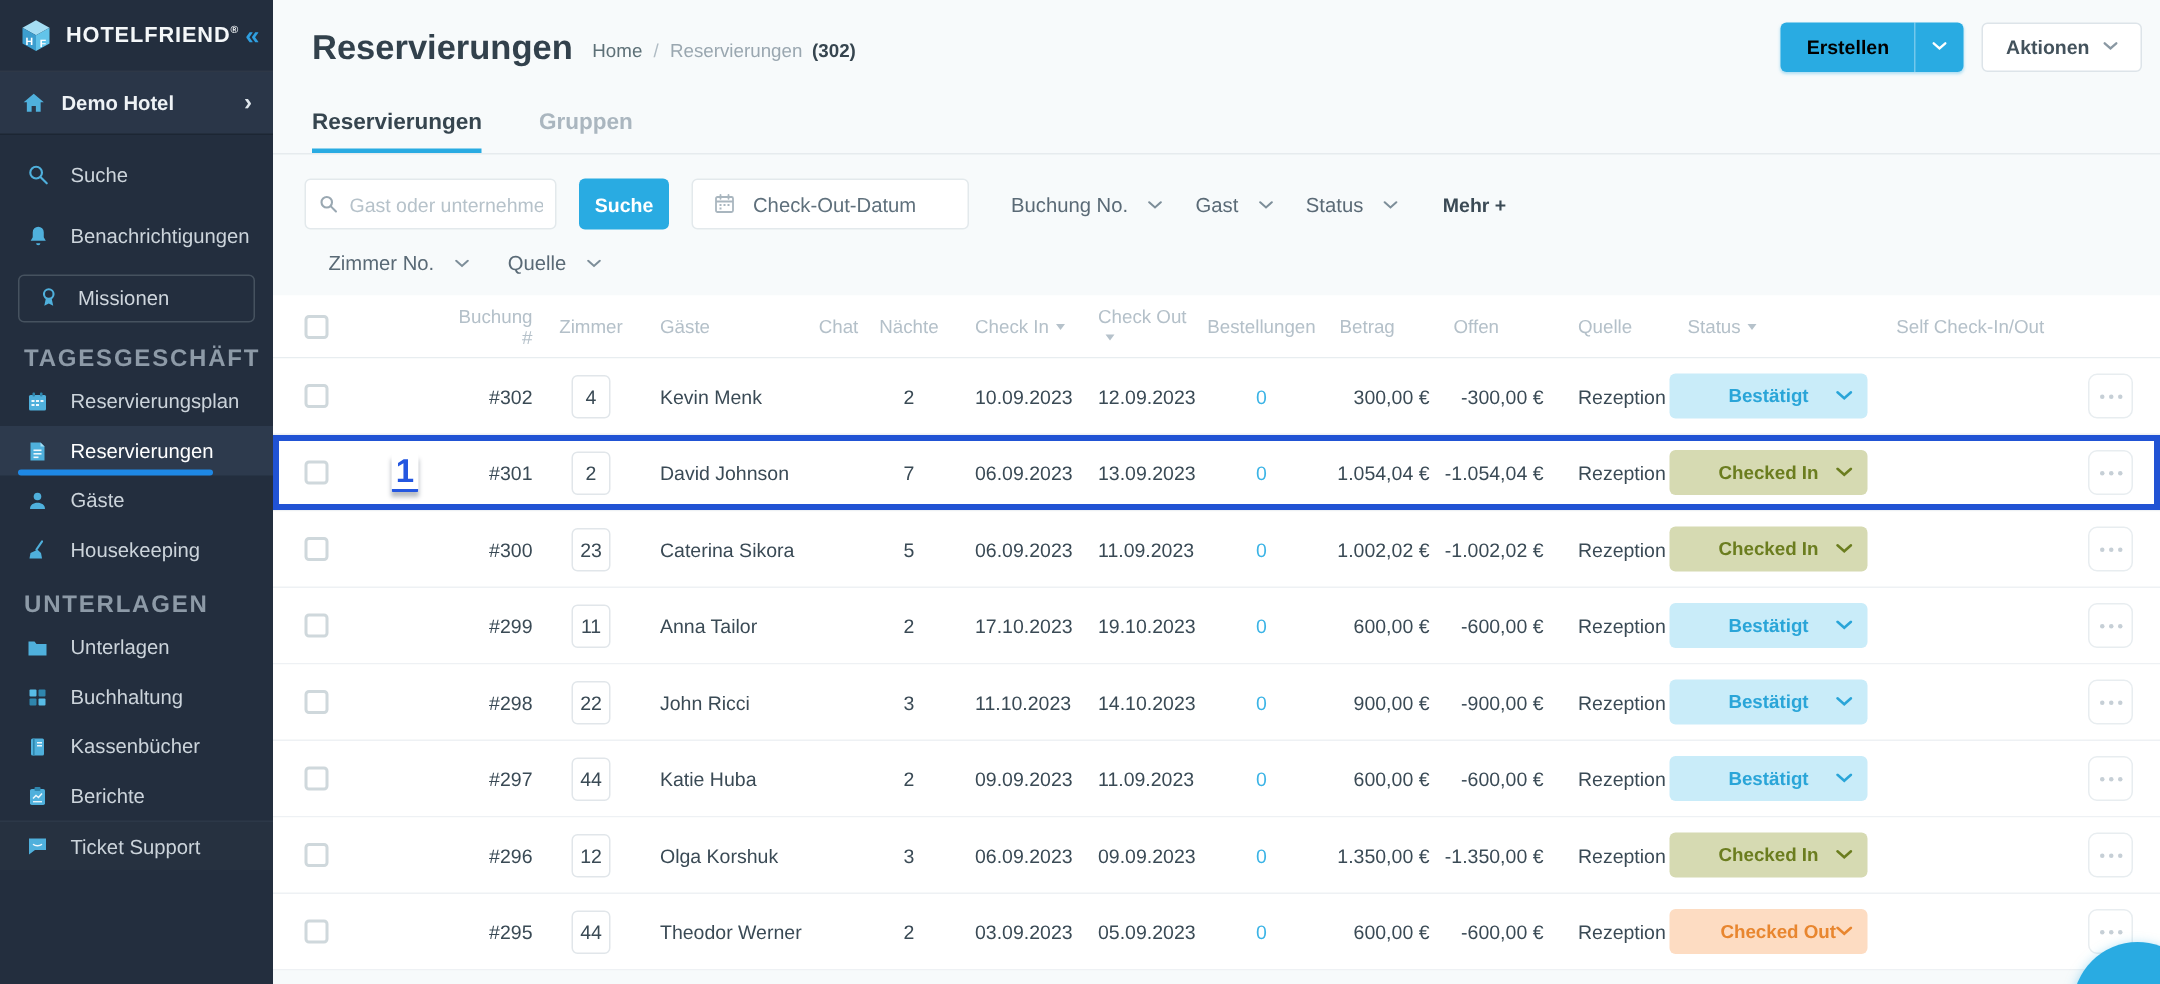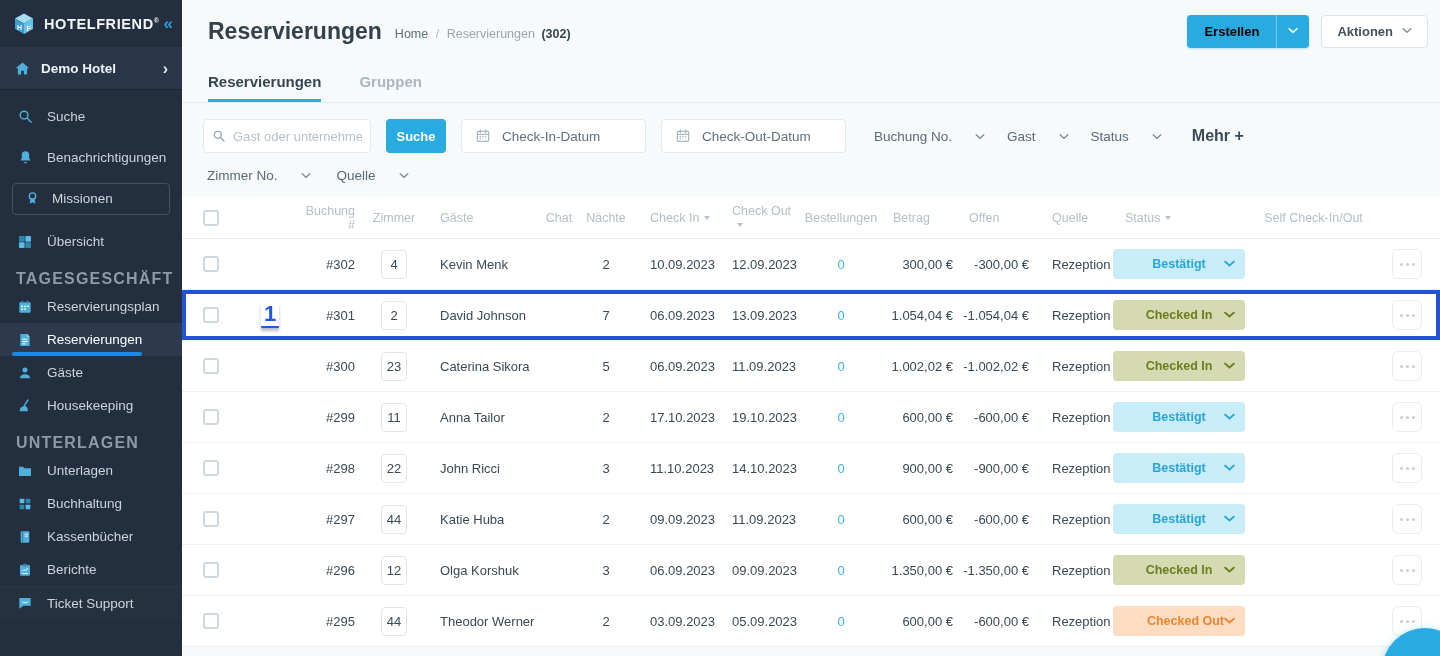--- a/index.html
+++ b/index.html
@@ -52,26 +52,26 @@
 
   .filters { padding:16px 12px 14px 21px; }
   .frow { display:flex; align-items:center; }
   .frow2 { margin-top:15px; }
   .search-box { width:168px; height:34px; background:#fff; border:1px solid #e3e9ec; border-radius:4px; display:flex; align-items:center; padding:0 8px; }
   .search-box input { border:none; outline:none; width:100%; font-size:13px; color:#43525c; font-family:"Liberation Sans",sans-serif; }
   .search-box input::placeholder { color:#b6c2ca; }
   .search-box .mag { margin-right:7px; display:flex; }
   .btn-suche { width:60px; height:34px; margin-left:15px; background:#29abe2; border-radius:4px; color:#fff; font-size:13px; font-weight:700; display:flex; align-items:center; justify-content:center; cursor:pointer; }
   .date-input { width:185px; height:34px; margin-left:15px; background:#fff; border:1px solid #e3e9ec; border-radius:4px; display:flex; align-items:center; padding:0 13px; gap:11px; font-size:13.5px; color:#5f707c; cursor:pointer; }
-  .dd { display:flex; align-items:center; gap:23px; font-size:13.5px; color:#5a6a76; cursor:pointer; }
+  .dd { display:flex; align-items:center; gap:13px; font-size:13.5px; color:#5a6a76; cursor:pointer; }
   .dd .car { color:#7d8e99; display:flex; align-items:center; margin-top:1px; }
   .dd.first { margin-left:28px; }
   .dd + .dd { margin-left:22px; }
-  .more-link { margin-left:30px; font-size:16px; font-weight:700; color:#3b4a55; cursor:pointer; }
-  .frow2 .dd.first { margin-left:4px; }
+  .more-link { margin-left:30px; font-size:13px; font-weight:700; color:#3b4a55; cursor:pointer; }
+  .frow2 .dd.first { margin-left:16px; }
   .frow2 .dd + .dd { margin-left:26px; }
 
   
   .table { background:#fff; }
   .thead, .trow { display:grid; grid-template-columns:38px 58px 64px 62px 112px 44px 50px 84px 86px 80px 76px 76px 78px 136px 133px 46px; align-items:center; padding:0 12px 0 21px; }
   .thead { height:42px; border-bottom:1px solid #e8edf0; font-size:12.5px; color:#b4c0c9; background:#fff; }
   .trow { height:51px; border-bottom:1px solid #eef1f4; font-size:13px; color:#3a4a55; background:#fff; }
   .trow.hl { box-shadow:inset 0 0 0 4px #2153d4; }
   .checkbox { width:16px; height:16px; border:2px solid #cfd8dc; border-radius:3px; background:#fff; cursor:pointer; }
   .c-booking { text-align:right; padding-right:8px; }
@@ -152,31 +152,20 @@
         <div class="mission-box">
           <span class="ic">
             <svg width="17" height="17" viewBox="0 0 24 24">
                 <circle cx="12" cy="8.5" r="4.5" fill="none" stroke="#4fb0dc" stroke-width="2"></circle>
                 <path d="M9.3 12.5L7.8 19.5l4.2-2.2 4.2 2.2-1.5-7" fill="#4fb0dc"></path>
               </svg>
           </span>
           <span>Missionen</span>
         </div>
       </div>
-      <div class="nav-item compact" style="margin-top:6px;">
-        <span class="ic">
-          <svg width="16" height="16" viewBox="0 0 24 24">
-              <rect x="3" y="3" width="8.5" height="8.5" rx="1" fill="#2f86ad"></rect>
-              <rect x="12.5" y="3" width="8.5" height="8.5" rx="1" fill="#58bce6"></rect>
-              <rect x="3" y="12.5" width="8.5" height="8.5" rx="1" fill="#58bce6"></rect>
-              <rect x="12.5" y="12.5" width="8.5" height="8.5" rx="1" fill="#2f86ad"></rect>
-            </svg>
-        </span>
-        <span>Übersicht</span>
-      </div>
 
       <div class="section-label">TAGESGESCHÄFT</div>
 
       <div class="nav-item compact">
         <span class="ic">
           <svg width="16" height="16" viewBox="0 0 24 24">
               <rect x="3.5" y="5" width="17" height="15.5" rx="1.5" fill="#4fb0dc"></rect>
               <rect x="7" y="2.5" width="2.5" height="4" rx="1" fill="#2f86ad"></rect>
               <rect x="14.5" y="2.5" width="2.5" height="4" rx="1" fill="#2f86ad"></rect>
               <rect x="6" y="10" width="3" height="2" fill="#fff" opacity="0.9"></rect>
@@ -326,34 +315,20 @@
             <svg width="16" height="16" viewBox="0 0 24 24" fill="none" stroke="#a9b6bf" stroke-width="1.8">
                 <rect x="3.5" y="5" width="17" height="15" rx="1.5"></rect>
                 <path d="M3.5 9.5h17"></path>
                 <path d="M8 2.8v4M16 2.8v4" stroke-linecap="round"></path>
                 <rect x="7" y="12" width="2" height="2" fill="#a9b6bf" stroke="none"></rect>
                 <rect x="11" y="12" width="2" height="2" fill="#a9b6bf" stroke="none"></rect>
                 <rect x="15" y="12" width="2" height="2" fill="#a9b6bf" stroke="none"></rect>
                 <rect x="7" y="15.5" width="2" height="2" fill="#a9b6bf" stroke="none"></rect>
               </svg>
           </span>
-          <span>Check-In-Datum</span>
-        </div>
-        <div class="date-input">
-          <span style="display:flex;">
-            <svg width="16" height="16" viewBox="0 0 24 24" fill="none" stroke="#a9b6bf" stroke-width="1.8">
-                <rect x="3.5" y="5" width="17" height="15" rx="1.5"></rect>
-                <path d="M3.5 9.5h17"></path>
-                <path d="M8 2.8v4M16 2.8v4" stroke-linecap="round"></path>
-                <rect x="7" y="12" width="2" height="2" fill="#a9b6bf" stroke="none"></rect>
-                <rect x="11" y="12" width="2" height="2" fill="#a9b6bf" stroke="none"></rect>
-                <rect x="15" y="12" width="2" height="2" fill="#a9b6bf" stroke="none"></rect>
-                <rect x="7" y="15.5" width="2" height="2" fill="#a9b6bf" stroke="none"></rect>
-              </svg>
-          </span>
           <span>Check-Out-Datum</span>
         </div>
         <div class="dd first">
           <span>Buchung No.</span>
           <span class="car">
               <svg width="10" height="6" viewBox="0 0 11 7">
                 <path d="M1 1l4.5 4L10 1" fill="none" stroke="#7d8e99" stroke-width="1.6" stroke-linecap="round"></path>
               </svg>
             </span>
         </div>

